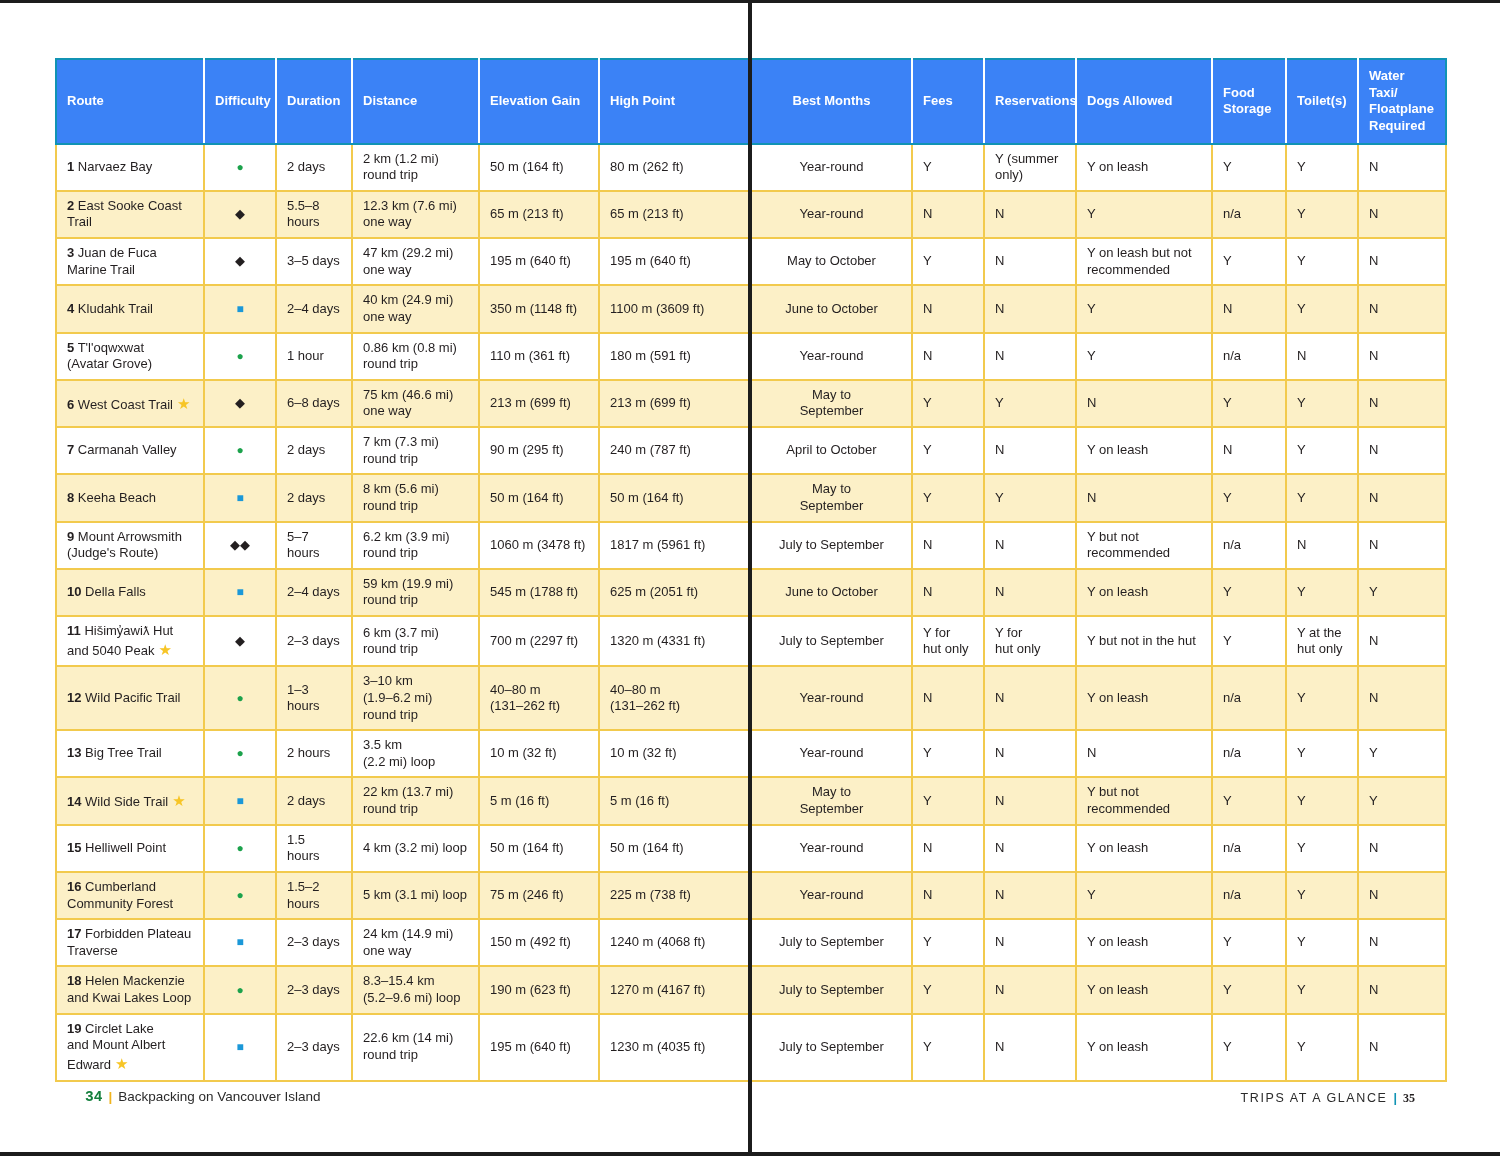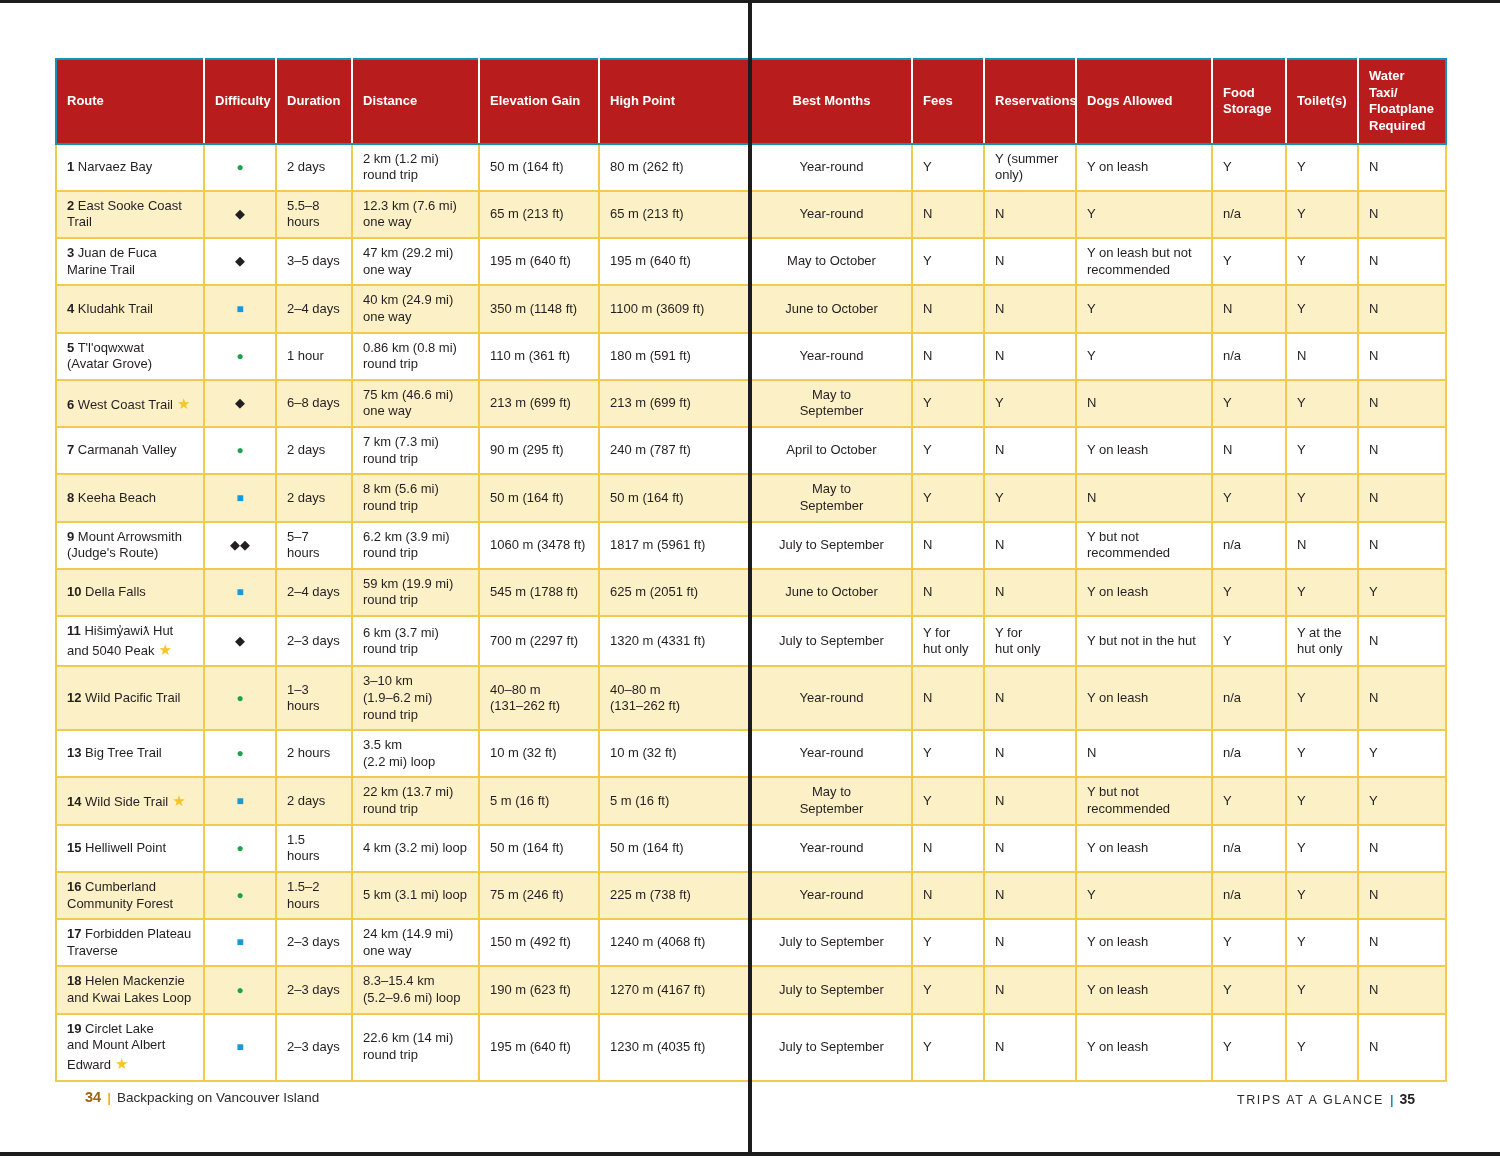--- a/index.html
+++ b/index.html
@@ -18,48 +18,48 @@
   }
   th,td{
     border:2px solid #f2ca4d;
     padding:6px 10px;
     font-size:13px;line-height:1.28;
     vertical-align:middle;
     white-space:pre-line;
     overflow:hidden;
   }
   th{
-    background:#b91c1c;color:#ffffff;font-weight:bold;
+    background:#3b82f6;color:#ffffff;font-weight:bold;
     text-align:left;height:52px;padding:8px 10px;
     border-color:#1193b4 #ffffff;
   }
   th:first-child{border-left-color:#1193b4;}
   th:last-child{border-right-color:#1193b4;}
   tr.odd td{background:#ffffff;}
   tr.even td{background:#fcf0c7;}
   td.center,th.center{text-align:center;}
   .trip-num{font-weight:bold;}
   .star{color:#f7c526;font-size:15px;margin-left:4px;}
   .diff-icon{display:inline-block;}
   .diff-green-circle{font-size:12px;}
   .diff-black-diamond{font-size:13px;}
   .diff-double-black-diamond{font-size:13px;letter-spacing:0px;}
   .diff-blue-square{font-size:12px;}
 
   .footer-left{
     position:absolute;left:85px;top:1089px;font-size:13.5px;color:#2b2b2b;
   }
-  .footer-left .pagenum{font-weight:bold;font-size:14.5px;color:#a16207;}
+  .footer-left .pagenum{font-weight:bold;font-size:14.5px;color:#15803d;font-family:Liberation Mono, monospace;}
   .footer-left .pipe{color:#f0b41e;margin:0 6px;font-weight:bold;}
   .footer-right{
     position:absolute;right:85px;top:1091px;font-size:12.5px;color:#2b2b2b;
     letter-spacing:1.6px;
   }
   .footer-right .pipe{color:#1193b4;margin:0 6px;font-weight:bold;letter-spacing:0;}
-  .footer-right .pagenum{font-weight:bold;font-size:14px;letter-spacing:0;color:#231f20;}
+  .footer-right .pagenum{font-weight:bold;font-size:12px;letter-spacing:0;color:#231f20;font-family:Liberation Serif, serif;}
 </style>
 </head>
 <body>
 
 <div>
   <div class="rule-top"></div>
   <div class="gutter-line"></div>
   <div class="rule-bottom"></div>
 
   <table class="trips">

